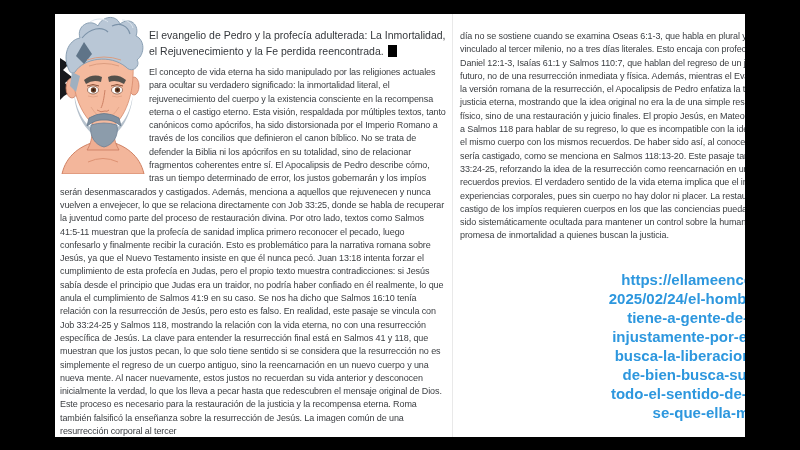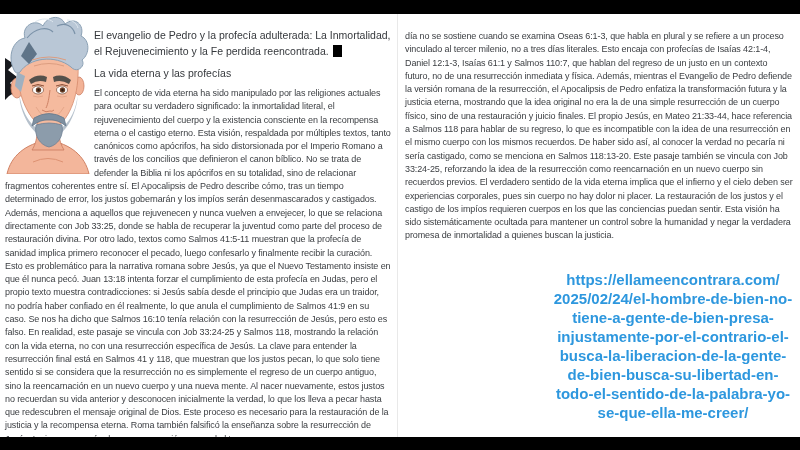--- a/index.html
+++ b/index.html
@@ -1,16 +1,16 @@
 <!DOCTYPE html>
 <html><head>
 <meta charset="utf-8">
 <style>
   html,body{margin:0;padding:0;background:#000;}
-  .stage{position:relative;width:800px;height:450px;margin:0 auto;background:#0369a1;
+  .stage{position:relative;width:690px;height:450px;margin:0 auto;background:#0369a1;
          font-family:"Liberation Sans",sans-serif;overflow:hidden;}
   .bar{position:absolute;left:0;width:800px;background:#000;}
   .bar.top{top:0;height:14px;}
   .bar.bottom{bottom:0;height:13px;}
   .content{position:absolute;top:14px;left:0;width:800px;height:423px;display:flex;
            overflow:hidden;background:#fff;color:#3b3e42;}
   .col{box-sizing:border-box;}
   .col-left{width:397px;padding:0 6px 0 5px;}
   .divider{width:1px;background:#e9e9e9;height:423px;}
   .col-right{flex:1;padding:16px 6px 12px 7px;}
@@ -80,21 +80,20 @@
           <path d="M31,93 Q35,100 39,102 M59,93 Q55,100 51,102" fill="none" stroke="#e0a184" stroke-width="0.8"></path>
 
           <path d="M29,104 Q44,95 59,104 L61,112 Q52,105 44,106 Q36,105 27,112 Z" fill="#7e8fa0" stroke="#66788c" stroke-width="0.8"></path>
 
           <path d="M31,111 Q44,107 57,111 C59,122 53,131 44,133 C35,131 29,122 31,111 Z" fill="#8c9cab" stroke="#6e8094" stroke-width="0.8"></path>
         </svg>
       </div>
 
       <div class="title"><span>El evangelio de Pedro y la profecía adulterada: La Inmortalidad, el Rejuvenecimiento y la Fe perdida reencontrada.</span><span class="cursor"></span></div>
 
-      <div class="heading">La vida eterna y las profecías</div>
 
       <p class="body">El concepto de vida eterna ha sido manipulado por las religiones actuales para ocultar su verdadero significado: la inmortalidad literal, el rejuvenecimiento del cuerpo y la existencia consciente en la recompensa eterna o el castigo eterno. Esta visión, respaldada por múltiples textos, tanto canónicos como apócrifos, ha sido distorsionada por el Imperio Romano a través de los concilios que definieron el canon bíblico. No se trata de defender la Biblia ni los apócrifos en su totalidad, sino de relacionar fragmentos coherentes entre sí. El Apocalipsis de Pedro describe cómo, tras un tiempo determinado de error, los justos gobernarán y los impíos serán desenmascarados y castigados. Además, menciona a aquellos que rejuvenecen y nunca vuelven a envejecer, lo que se relaciona directamente con Job 33:25, donde se habla de recuperar la juventud como parte del proceso de restauración divina. Por otro lado, textos como Salmos 41:5-11 muestran que la profecía de sanidad implica primero reconocer el pecado, luego confesarlo y finalmente recibir la curación. Esto es problemático para la narrativa romana sobre Jesús, ya que el Nuevo Testamento insiste en que él nunca pecó. Juan 13:18 intenta forzar el cumplimiento de esta profecía en Judas, pero el propio texto muestra contradicciones: si Jesús sabía desde el principio que Judas era un traidor, no podría haber confiado en él realmente, lo que anula el cumplimiento de Salmos 41:9 en su caso. Se nos ha dicho que Salmos 16:10 tenía relación con la resurrección de Jesús, pero esto es falso. En realidad, este pasaje se vincula con Job 33:24-25 y Salmos 118, mostrando la relación con la vida eterna, no con una resurrección específica de Jesús. La clave para entender la resurrección final está en Salmos 41 y 118, que muestran que los justos pecan, lo que solo tiene sentido si se considera que la resurrección no es simplemente el regreso de un cuerpo antiguo, sino la reencarnación en un nuevo cuerpo y una nueva mente. Al nacer nuevamente, estos justos no recuerdan su vida anterior y desconocen inicialmente la verdad, lo que los lleva a pecar hasta que redescubren el mensaje original de Dios. Este proceso es necesario para la restauración de la justicia y la recompensa eterna. Roma también falsificó la enseñanza sobre la resurrección de Jesús. La imagen común de una resurrección corporal al tercer</p>
     </div>
 
     <div class="divider"></div>
 
     <div class="col col-right">
       <p class="body">día no se sostiene cuando se examina Oseas 6:1-3, que habla en plural y se refiere a un proceso vinculado al tercer milenio, no a tres días literales. Esto encaja con profecías de Isaías 42:1-4, Daniel 12:1-3, Isaías 61:1 y Salmos 110:7, que hablan del regreso de un justo en un contexto futuro, no de una resurrección inmediata y física. Además, mientras el Evangelio de Pedro defiende la versión romana de la resurrección, el Apocalipsis de Pedro enfatiza la transformación futura y la justicia eterna, mostrando que la idea original no era la de una simple resurrección de un cuerpo físico, sino de una restauración y juicio finales. El propio Jesús, en Mateo 21:33-44, hace referencia a Salmos 118 para hablar de su regreso, lo que es incompatible con la idea de una resurrección en el mismo cuerpo con los mismos recuerdos. De haber sido así, al conocer la verdad no pecaría ni sería castigado, como se menciona en Salmos 118:13-20. Este pasaje también se vincula con Job 33:24-25, reforzando la idea de la resurrección como reencarnación en un nuevo cuerpo sin recuerdos previos. El verdadero sentido de la vida eterna implica que el infierno y el cielo deben ser experiencias corporales, pues sin cuerpo no hay dolor ni placer. La restauración de los justos y el castigo de los impíos requieren cuerpos en los que las conciencias puedan sentir. Esta visión ha sido sistemáticamente ocultada para mantener un control sobre la humanidad y negar la verdadera promesa de inmortalidad a quienes buscan la justicia.</p>
 
       <a class="link" href="#">https:/<wbr>/<wbr>ellameencontrara.com/<wbr>2025/<wbr>02/<wbr>24/<wbr>el-hombre-de-bien-no-tiene-a-gente-de-bien-presa-injustamente-por-el-contrario-el-busca-la-liberacion-de-la-gente-de-bien-busca-su-libertad-en-todo-el-sentido-de-la-palabra-yo-se-que-ella-me-creer/<wbr></a>

